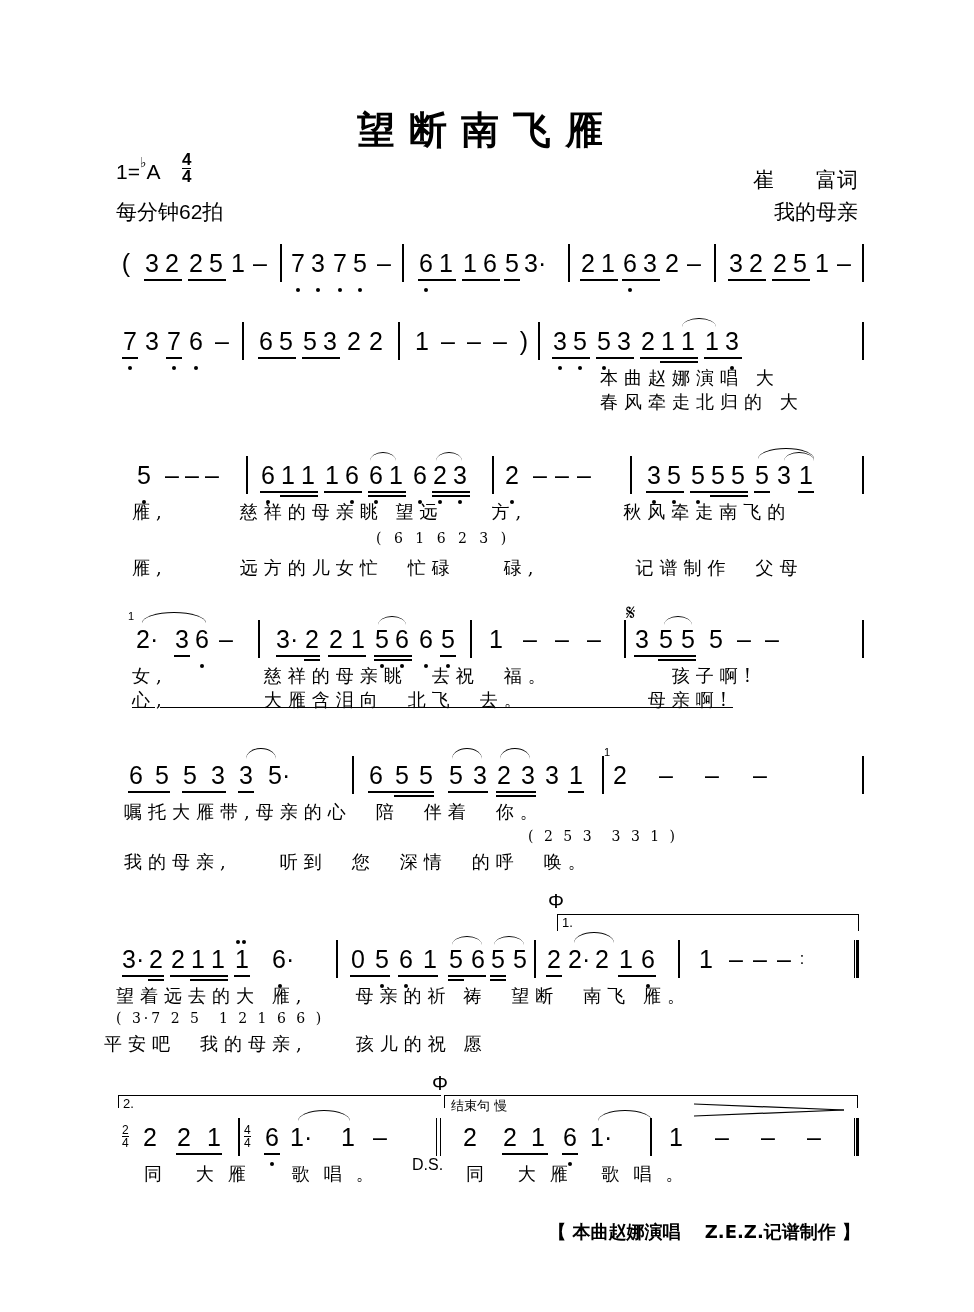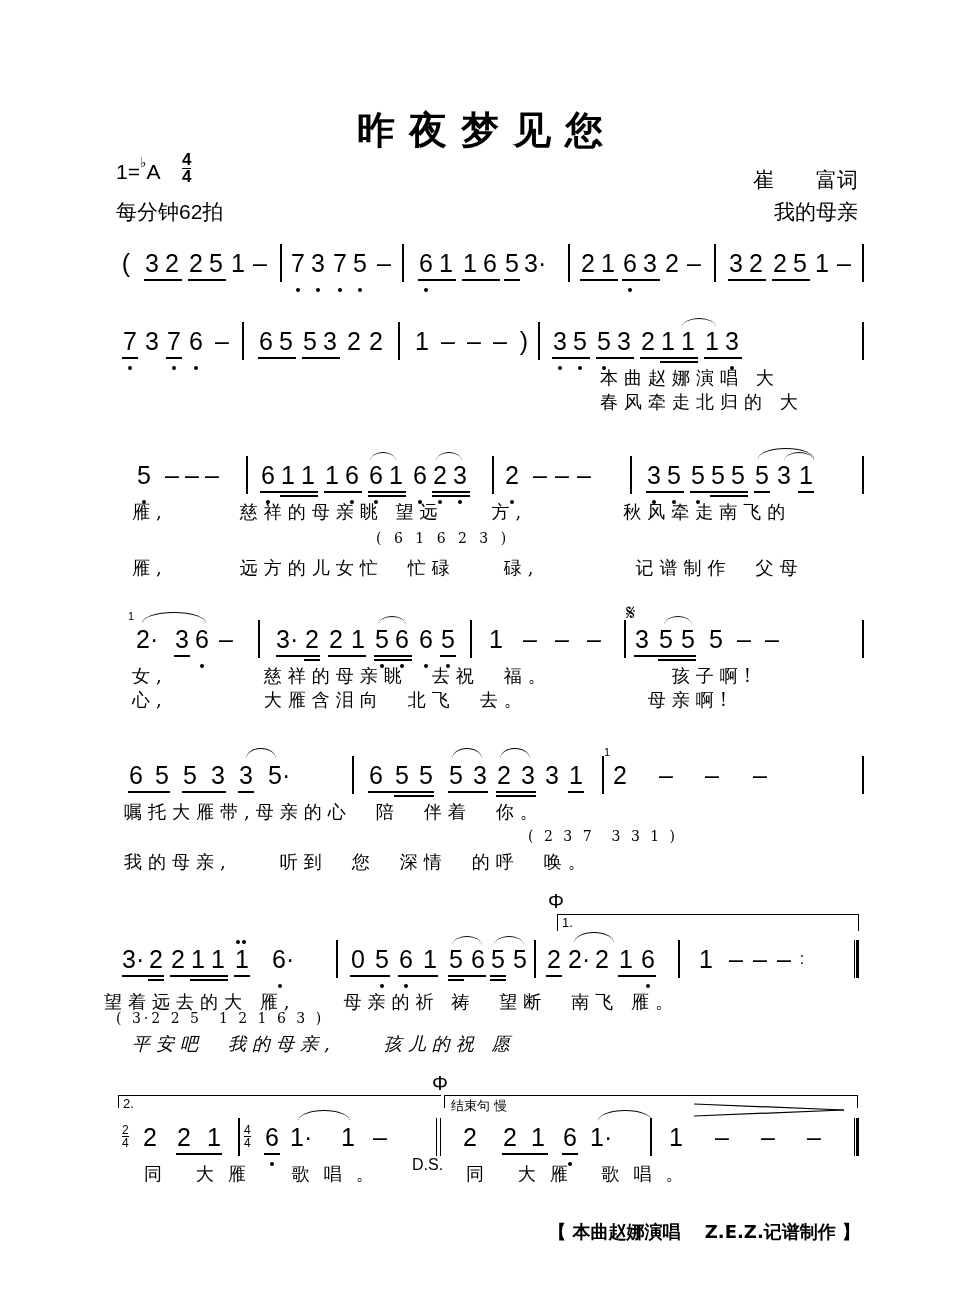--- a/index.html
+++ b/index.html
@@ -16,21 +16,21 @@
   .dot{position:absolute;width:4px;height:4px;border-radius:2px;background:#000;top:40px;}
   .tdot{position:absolute;width:4px;height:4px;border-radius:2px;background:#000;top:-4px;}
   .slur{position:absolute;border-top:1.5px solid #000;border-radius:50% 50% 0 0/100% 100% 0 0;height:8px;top:-8px;}
   .lyr{position:absolute;font-family:"DejaVu Serif",serif;font-size:18px;white-space:pre;letter-spacing:6px;}
   .small{font-size:14px;}
   .foot{font-family:"DejaVu Sans",sans-serif;font-weight:bold;font-size:18px;}
 </style>
 </head>
 <body>
 
-<div class="abs title">昨夜梦见您</div>
+<div class="abs title">望断南飞雁</div>
 
 <div class="abs meta" style="left:116px;top:160px;">
   <span>1=</span><span style="position:relative;top:-12px;font-size:14px;">♭</span><span>A</span>
 </div>
 <div class="abs" style="left:182px;top:152px;font-size:17px;line-height:16px;text-align:center;font-weight:bold;">
   <div>4</div>
   <div style="border-top:1.5px solid #000;">4</div>
 </div>
 <div class="abs meta" style="left:116px;top:198px;">每分钟62拍</div>
 <div class="abs meta" style="right:116px;top:166px;">崔　　富词</div>
@@ -244,21 +244,21 @@
     <span class="n" style="left:562px">5</span>
     <span class="ul" style="left:516px;width:62px"></span>
     <span class="ul2" style="left:540px;width:38px"></span>
   <span class="slur" style="left:546px;width:28px"></span>
   <span class="n" style="left:590px">5</span>
     <span class="n" style="left:618px">–</span>
     <span class="n" style="left:646px">–</span>
   <div class="bar" style="left:744px"></div>
 </div>
 <div class="lyr" style="left:132px;top:664px;">女,　　　　慈祥的母亲眺　去祝　福。　　　　　孩子啊!</div>
-<div class="lyr" style="left:132px;top:688px;">心,　　　　大雁含泪向　北飞　去。　　　　　母亲啊!</div>
+<div class="lyr" style="left:132px;top:688px;text-decoration:underline;">心,　　　　大雁含泪向　北飞　去。　　　　　母亲啊!</div>
 
 <div class="row" style="top:760px;">
   <span class="n" style="left:10px">6</span>
     <span class="n" style="left:36px">5</span>
     <span class="ul" style="left:10px;width:42px"></span>
   <span class="n" style="left:64px">5</span>
     <span class="n" style="left:92px">3</span>
     <span class="ul" style="left:64px;width:44px"></span>
   <span class="n" style="left:120px">3</span>
     <span class="ul" style="left:120px;width:16px"></span>
@@ -284,21 +284,21 @@
     <span class="ul" style="left:450px;width:16px"></span>
   <div class="bar" style="left:484px"></div>
   <span class="abs small" style="left:486px;top:-14px;font-size:11px;">1</span>
   <span class="n" style="left:494px">2</span>
     <span class="n" style="left:540px">–</span>
     <span class="n" style="left:586px">–</span>
     <span class="n" style="left:634px">–</span>
   <div class="bar" style="left:744px"></div>
 </div>
 <div class="lyr" style="left:124px;top:800px;">嘱托大雁带,母亲的心　陪　伴着　你。</div>
-<div class="lyr small" style="left:528px;top:828px;letter-spacing:3px;">( 2 3 7　3 3 1 )</div>
+<div class="lyr small" style="left:528px;top:828px;letter-spacing:3px;">( 2 5 3　3 3 1 )</div>
 <div class="lyr" style="left:124px;top:850px;">我的母亲,　　听到　您　深情　的呼　唤。</div>
 
 <div class="abs" style="left:548px;top:890px;font-size:20px;">Φ</div>
 <div class="abs" style="left:557px;top:914px;width:300px;height:16px;border-top:1.5px solid #000;border-left:1.5px solid #000;border-right:1.5px solid #000;">
   <span style="position:absolute;left:4px;top:0;font-size:13px;">1.</span>
 </div>
 <div class="row" style="top:944px;">
   <span class="n" style="left:4px">3·</span>
     <span class="n" style="left:30px">2</span>
     <span class="ul" style="left:4px;width:42px"></span>
@@ -344,23 +344,23 @@
     <span class="dot" style="left:528px"></span>
     <span class="ul" style="left:500px;width:38px"></span>
   <div class="bar" style="left:560px"></div>
   <span class="n" style="left:580px">1</span>
     <span class="n" style="left:610px">–</span>
     <span class="n" style="left:634px">–</span>
     <span class="n" style="left:658px">–</span>
   <span class="n" style="left:676px;font-size:16px">:</span>
   <div class="dbar" style="left:736px"></div>
 </div>
-<div class="lyr" style="left:104px;top:984px;margin-top:6px;">望着远去的大 雁,　　母亲的祈 祷　望断　南飞 雁。</div>
-<div class="lyr small" style="left:116px;top:1010px;letter-spacing:3px;">( 3·2 2 5　1 2 1 6 3 )</div>
-<div class="lyr" style="left:132px;top:1032px;font-style:italic;">平安吧　我的母亲,　　孩儿的祝 愿</div>
+<div class="lyr" style="left:116px;top:984px;">望着远去的大 雁,　　母亲的祈 祷　望断　南飞 雁。</div>
+<div class="lyr small" style="left:116px;top:1010px;letter-spacing:3px;">( 3·7 2 5　1 2 1 6 6 )</div>
+<div class="lyr" style="left:104px;top:1032px;">平安吧　我的母亲,　　孩儿的祝 愿</div>
 
 <div class="abs" style="left:432px;top:1072px;font-size:20px;">Φ</div>
 <div class="abs" style="left:118px;top:1095px;width:322px;height:12px;border-top:1.5px solid #000;border-left:1.5px solid #000;">
   <span style="position:absolute;left:4px;top:0;font-size:13px;">2.</span>
 </div>
 <div class="abs" style="left:444px;top:1095px;width:412px;height:12px;border-top:1.5px solid #000;border-left:1.5px solid #000;border-right:1.5px solid #000;">
   <span style="position:absolute;left:6px;top:1px;font-size:13px;font-family:'DejaVu Serif',serif;">结束句 慢</span>
 </div>
 <div class="row" style="top:1122px;">
   <span class="abs" style="left:4px;top:2px;font-size:12px;line-height:12px;text-align:center;">2<br><span style="display:block;border-top:1px solid #000;">4</span></span>

